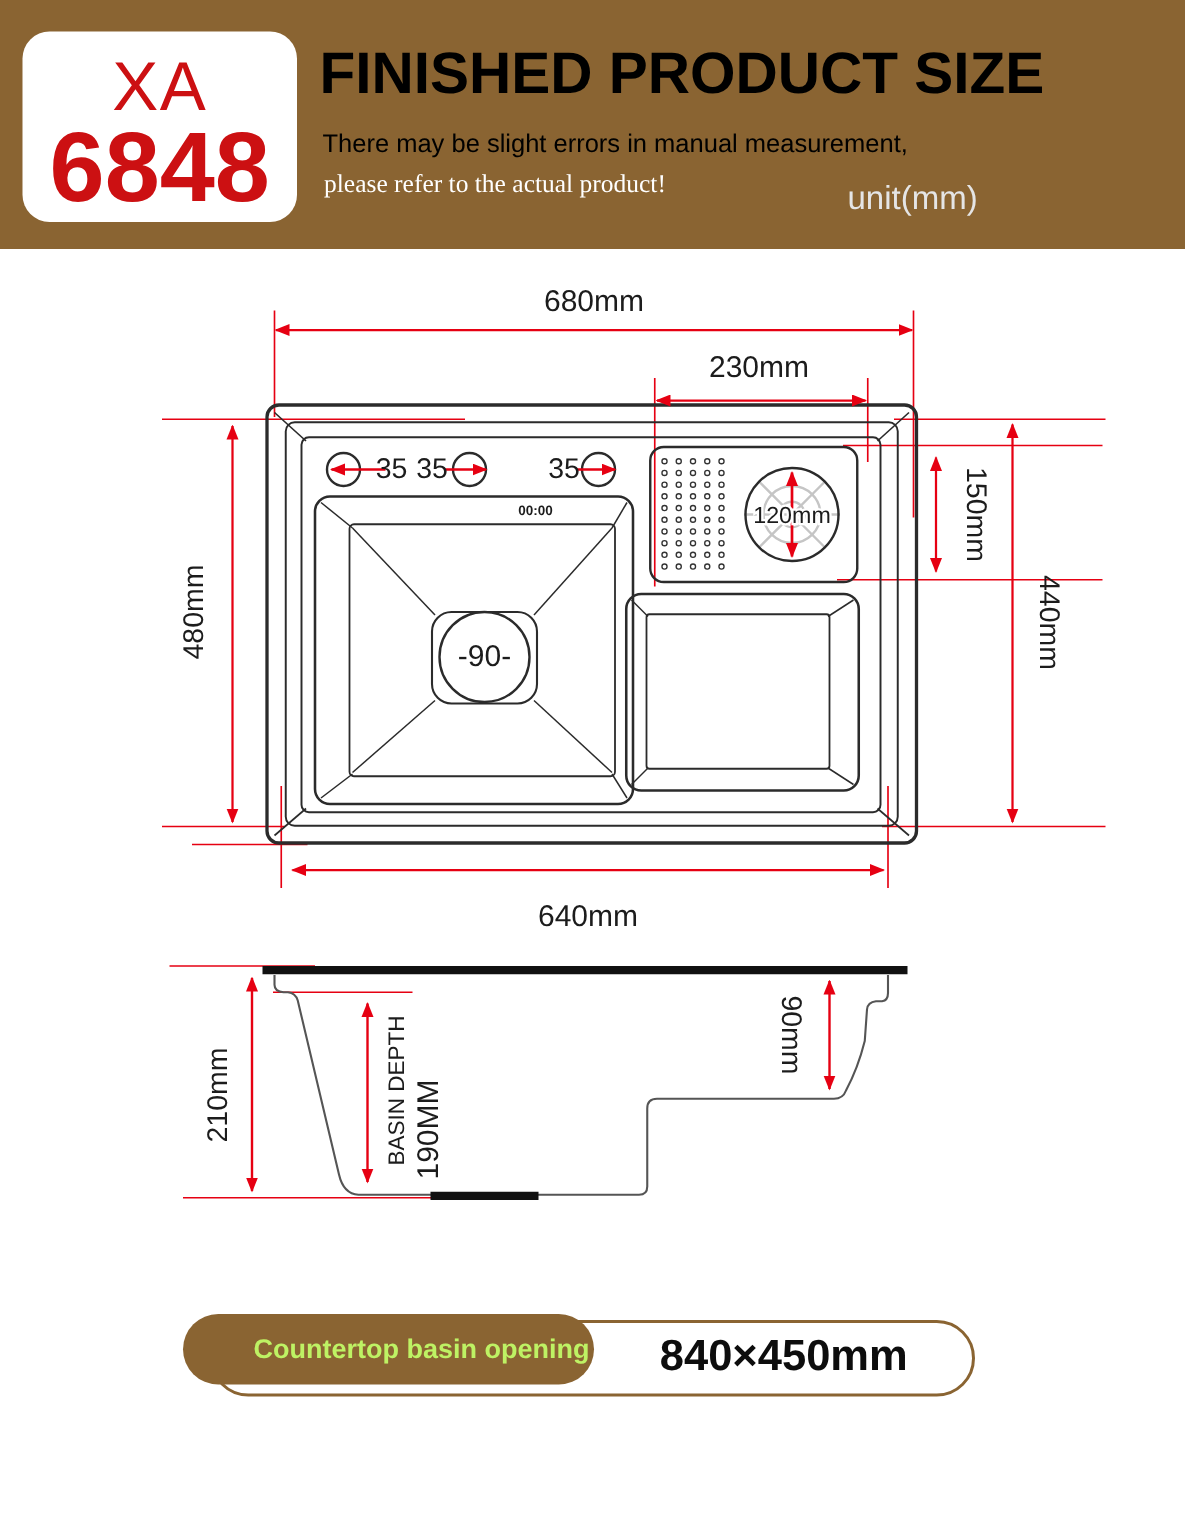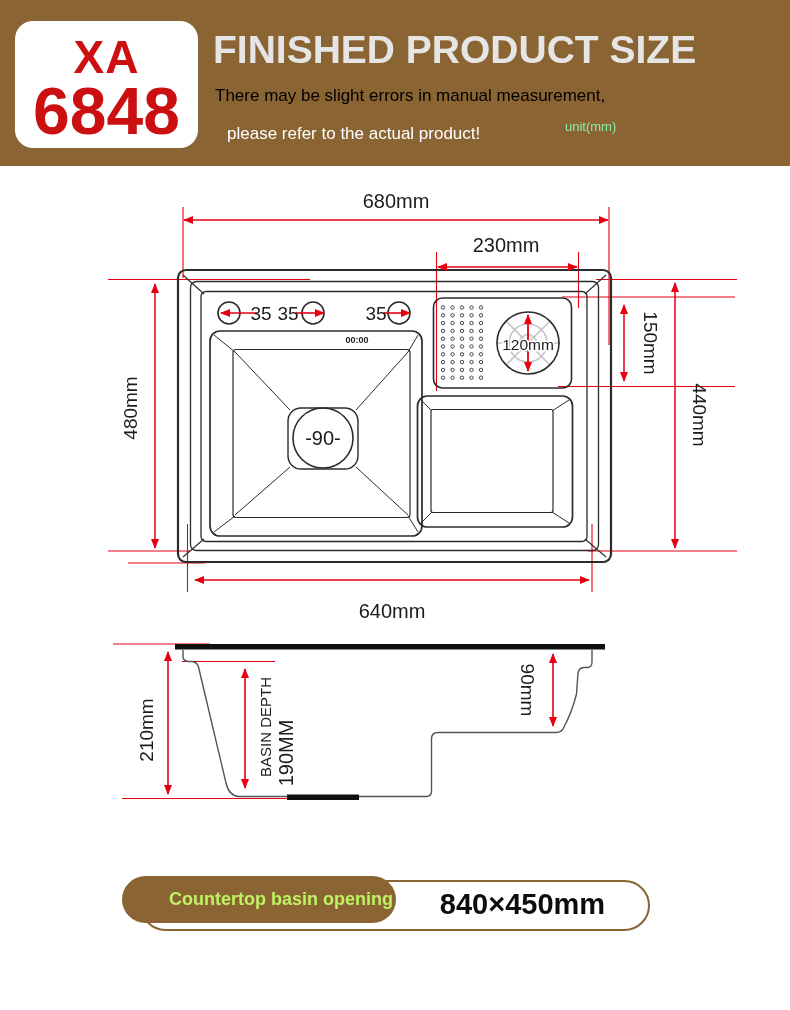--- a/index.html
+++ b/index.html
@@ -2,27 +2,27 @@
 <html><head>
 <meta charset="utf-8">
 <style>
   html,body{margin:0;padding:0;background:#fff;}
   .page{position:relative;width:790px;height:1010px;background:#fff;overflow:hidden;
         font-family:"Liberation Sans", sans-serif;}
   
   .hdr{position:absolute;left:0;top:0;width:790px;height:166px;background:#8a6432;}
   .model-box{position:absolute;left:15px;top:21px;width:183px;height:127px;background:#fff;
              border-radius:18px;display:flex;flex-direction:column;align-items:center;justify-content:center;}
-  .model-l1{color:#cc1012;font-weight:bold;font-size:46px;line-height:52px;letter-spacing:1px;}
+  .model-l1{color:#cc1012;font-weight:normal;font-size:46px;line-height:52px;letter-spacing:1px;}
   .model-l2{color:#cc1012;font-weight:bold;font-size:66px;line-height:56px;}
-  .hdr-title{position:absolute;left:213px;top:27px;width:570px;color:#e5e5e5;font-weight:bold;
+  .hdr-title{position:absolute;left:213px;top:27px;width:570px;color:#000000;font-weight:bold;
              font-size:39px;line-height:46px;white-space:nowrap;margin:0;}
   .hdr-sub1{position:absolute;left:215px;top:86px;color:#000000;font-size:17px;margin:0;white-space:nowrap;}
-  .hdr-sub2{position:absolute;left:215px;top:112px;color:#fff;font-size:17px;margin:12px;white-space:nowrap;}
-  .hdr-unit{position:absolute;left:565px;top:119px;color:#86efac;font-size:13px;}
+  .hdr-sub2{position:absolute;left:215px;top:112px;color:#fff;font-size:17px;margin:1px;white-space:nowrap;font-family:Liberation Serif, serif;}
+  .hdr-unit{position:absolute;left:565px;top:119px;color:#e5e5e5;font-size:22px;}
   
   .draw{position:absolute;left:0;top:0;width:790px;height:1010px;}
   svg text{font-family:"Liberation Sans", sans-serif;fill:#1c1c1c;}
   .dim-label{font-size:20px;}
   .dim-label-v{font-size:19px;}
   .halo{paint-order:stroke;stroke:#ffffff;stroke-width:3px;}
   
   .pill-white{position:absolute;left:140px;top:880px;width:506px;height:47px;background:#fff;
               border:2px solid #8a6432;border-radius:26px;}
   .pill-brown{position:absolute;left:122px;top:876px;width:274px;height:47px;background:#8a6432;

